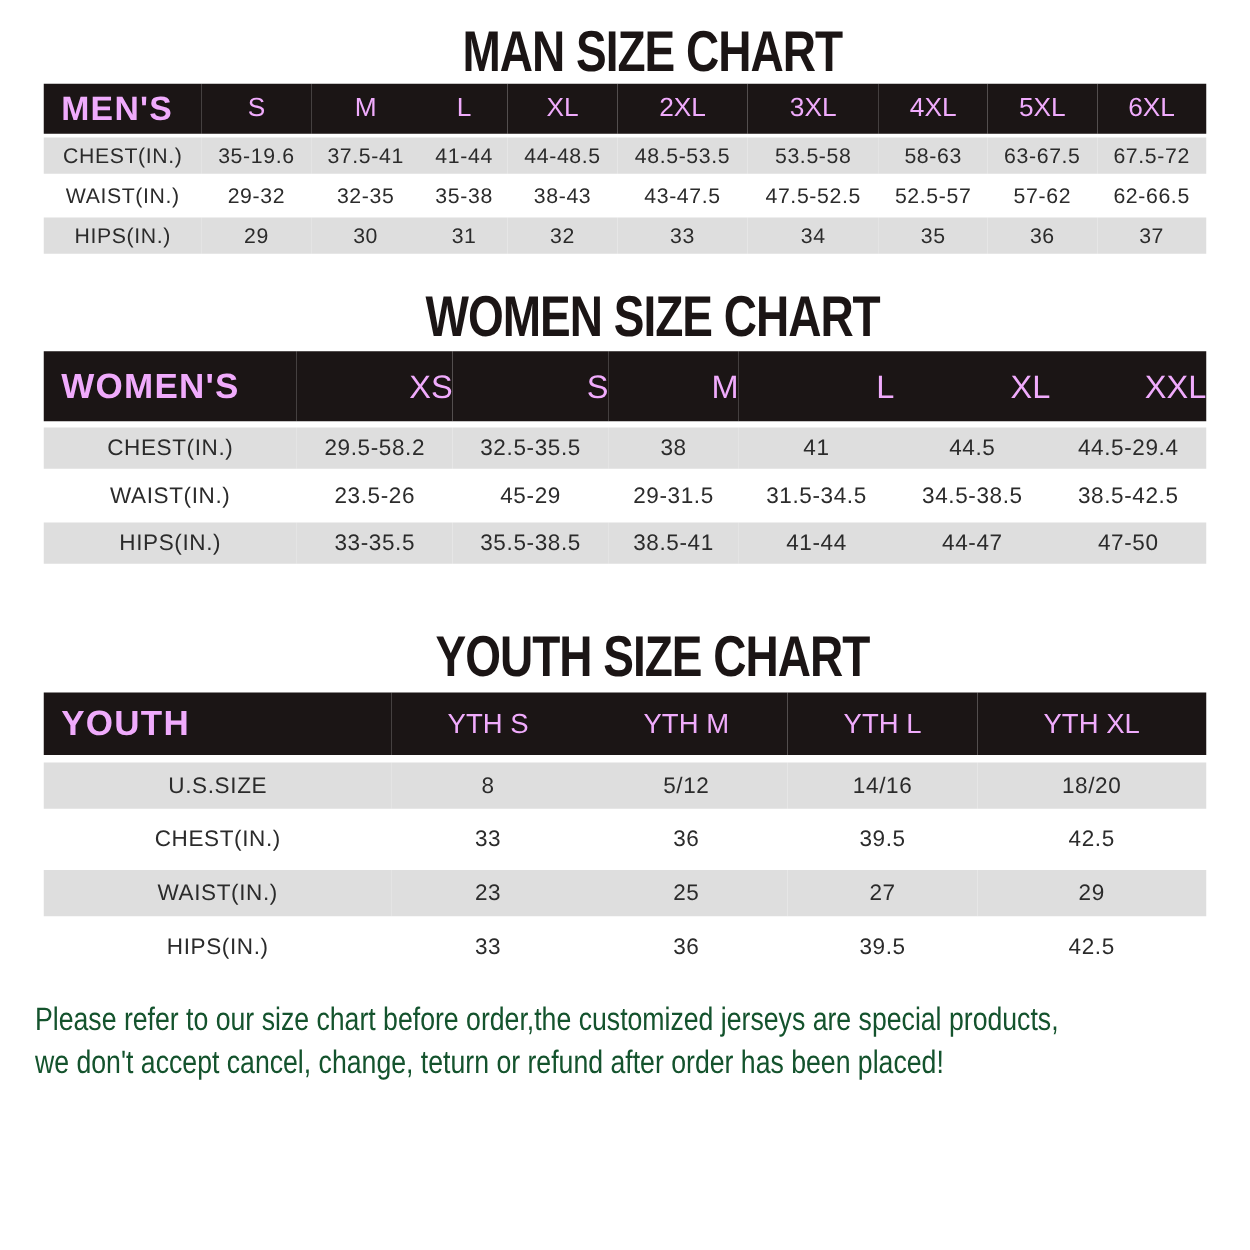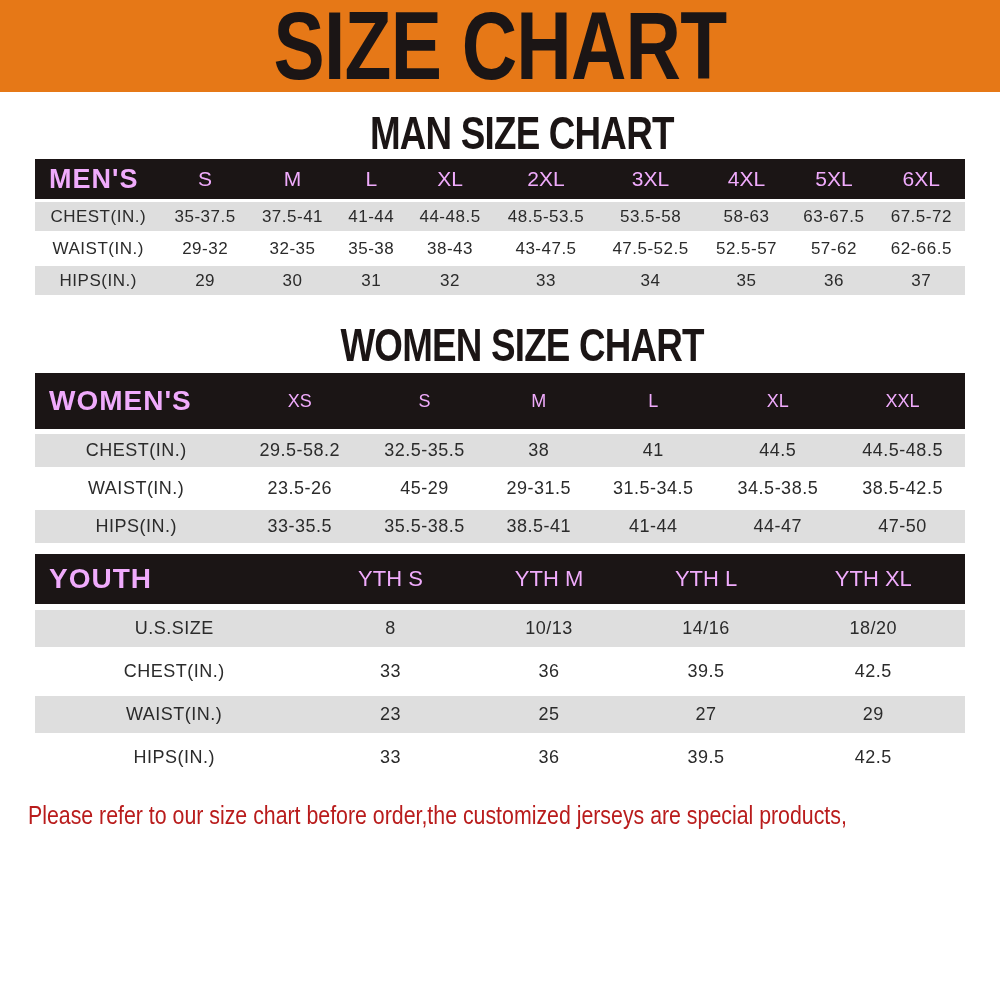--- a/index.html
+++ b/index.html
@@ -23,48 +23,45 @@
   table.size-table { width:930px; margin:0 auto; border-collapse:separate; table-layout:auto; }
   .men-table   { margin-top:10px; border-spacing:0 3px; }
   .women-table { margin-top:16px; border-spacing:0 5px; }
   .youth-table { margin-top:16px; border-spacing:0 6px; }
 
   .size-table thead th { background:#1b1515; color:#f0abfc; font-weight:normal;
                          text-align:center; white-space:nowrap; }
   .size-table thead th.corner { text-align:left; padding-left:14px; font-weight:bold; letter-spacing:1px; }
 
   .men-table   thead th { height:40px; font-size:21px; }
-  .women-table thead th { height:56px; font-size:18px; }
+  .women-table thead th { height:56px; font-size:26px;text-align:right; }
   .youth-table thead th { height:50px; font-size:22px;margin-top:23px; }
   .men-table   thead th.corner { font-size:27px; }
   .women-table thead th.corner { font-size:28px; }
   .youth-table thead th.corner { font-size:28px; }
 
   .size-table tbody td { text-align:center; font-size:18px; letter-spacing:0.5px;
                          white-space:nowrap; padding:0 8px; color:#2b2b2b; }
   .men-table   tbody td { height:29px; font-size:17px; }
   .women-table tbody td { height:33px; }
   .youth-table tbody td { height:37px; }
   tr.row-gray td { background:#dedede; }
   tr.row-white td { background:#ffffff; }
 
   
-  .notice { margin-top:16px; padding-left:28px; color:#b91c1c; }
+  .notice { margin-top:16px; padding-left:28px; color:#14532d; }
   .notice-line { height:34px; line-height:34px; white-space:nowrap; }
   .notice-line span { display:inline-block; font-size:26px; transform:scaleX(0.82);
                       transform-origin:left center; white-space:nowrap; }
 </style>
 </head>
 <body>
 
 <div class="page">
 
-  <header class="banner">
-    <span class="banner-title">SIZE CHART</span>
-  </header>
 
   <div class="section-heading heading-men">
     <span class="condensed">MAN SIZE CHART</span>
   </div>
 
   <table class="size-table men-table">
     <thead>
       <tr>
         <th class="corner">MEN'S</th>
         <th>S</th>
@@ -74,21 +71,21 @@
         <th>2XL</th>
         <th>3XL</th>
         <th>4XL</th>
         <th>5XL</th>
         <th>6XL</th>
       </tr>
     </thead>
     <tbody>
       <tr class="row-gray">
         <td>CHEST(IN.)</td>
-        <td>35-37.5</td>
+        <td>35-19.6</td>
         <td>37.5-41</td>
         <td>41-44</td>
         <td>44-48.5</td>
         <td>48.5-53.5</td>
         <td>53.5-58</td>
         <td>58-63</td>
         <td>63-67.5</td>
         <td>67.5-72</td>
       </tr>
       <tr class="row-white">
@@ -135,21 +132,21 @@
       </tr>
     </thead>
     <tbody>
       <tr class="row-gray">
         <td>CHEST(IN.)</td>
         <td>29.5-58.2</td>
         <td>32.5-35.5</td>
         <td>38</td>
         <td>41</td>
         <td>44.5</td>
-        <td>44.5-48.5</td>
+        <td>44.5-29.4</td>
       </tr>
       <tr class="row-white">
         <td>WAIST(IN.)</td>
         <td>23.5-26</td>
         <td>45-29</td>
         <td>29-31.5</td>
         <td>31.5-34.5</td>
         <td>34.5-38.5</td>
         <td>38.5-42.5</td>
       </tr>
@@ -158,36 +155,39 @@
         <td>33-35.5</td>
         <td>35.5-38.5</td>
         <td>38.5-41</td>
         <td>41-44</td>
         <td>44-47</td>
         <td>47-50</td>
       </tr>
     </tbody>
   </table>
 
+  <div class="section-heading heading-youth">
+    <span class="condensed">YOUTH SIZE CHART</span>
+  </div>
 
   <table class="size-table youth-table">
     <thead>
       <tr>
         <th class="corner">YOUTH</th>
         <th>YTH S</th>
         <th>YTH M</th>
         <th>YTH L</th>
         <th>YTH XL</th>
       </tr>
     </thead>
     <tbody>
       <tr class="row-gray">
         <td>U.S.SIZE</td>
         <td>8</td>
-        <td>10/13</td>
+        <td>5/12</td>
         <td>14/16</td>
         <td>18/20</td>
       </tr>
       <tr class="row-white">
         <td>CHEST(IN.)</td>
         <td>33</td>
         <td>36</td>
         <td>39.5</td>
         <td>42.5</td>
       </tr>
@@ -205,15 +205,18 @@
         <td>39.5</td>
         <td>42.5</td>
       </tr>
     </tbody>
   </table>
 
   <footer class="notice">
     <div class="notice-line">
       <span>Please refer to our size chart before order,the customized jerseys are special products,</span>
     </div>
+    <div class="notice-line">
+      <span>we don't accept cancel, change, teturn or refund after order has been placed!</span>
+    </div>
   </footer>
 
 </div>
 
 </body></html>

